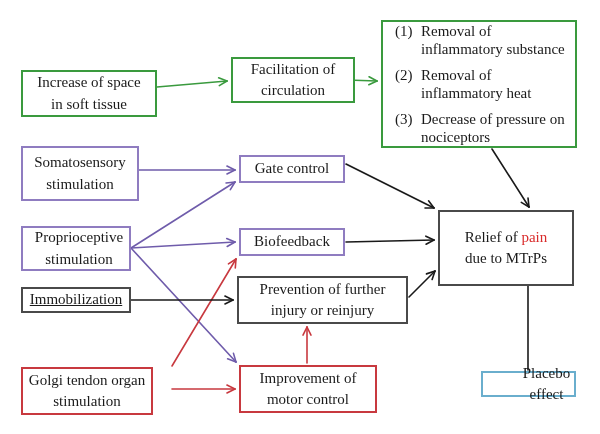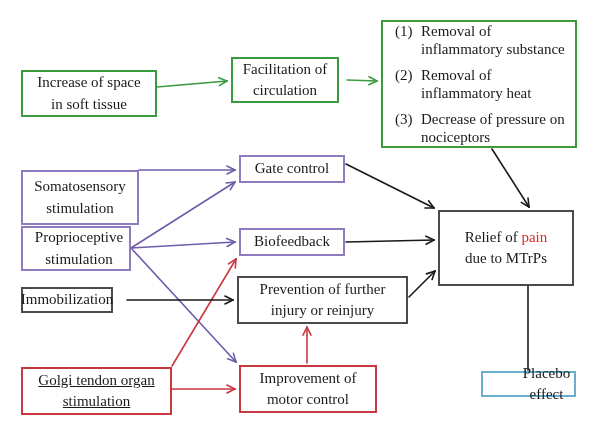--- a/index.html
+++ b/index.html
@@ -25,31 +25,31 @@
     white-space:pre-line;
     z-index:2;
   }
   .b-green{border:2px solid #3a9a3e;}
   .b-purple{border:2px solid #8f7cc0;}
   .b-red{border:2px solid #c8393f;}
   .b-dark{border:2px solid #4a4a4a;}
   .b-blue{border:2px solid #6aaecd;padding-left:36px;}
 
   #box-increase{left:21px;top:62px;width:136px;height:47px;margin-top:8px;}
-  #box-facilitation{left:231px;top:57px;width:108px;height:46px;}
+  #box-facilitation{left:231px;top:57px;width:124px;height:46px;}
   #box-effects{left:381px;top:20px;width:196px;height:128px;
     flex-direction:column;align-items:flex-start;justify-content:center;
     text-align:left;padding:6px 6px 6px 12px;white-space:normal;}
-  #box-somatosensory{left:21px;top:146px;width:118px;height:55px;margin-top:24px;}
+  #box-somatosensory{left:21px;top:146px;width:118px;height:55px;}
   #box-gate{left:239px;top:155px;width:106px;height:28px;}
   #box-proprioceptive{left:21px;top:226px;width:110px;height:45px;padding-left:6px;}
   #box-biofeedback{left:239px;top:228px;width:106px;height:28px;}
-  #box-immobilization{left:21px;top:287px;width:92px;height:26px;}
+  #box-immobilization{left:21px;top:287px;width:110px;height:26px;text-decoration:underline;}
   #box-prevention{left:237px;top:276px;width:171px;height:48px;}
-  #box-golgi{left:21px;top:367px;width:151px;height:48px;text-decoration:underline;}
+  #box-golgi{left:21px;top:367px;width:132px;height:48px;}
   #box-improvement{left:239px;top:365px;width:138px;height:48px;}
   #box-relief{left:438px;top:210px;width:136px;height:76px;flex-direction:column;white-space:normal;}
   #box-placebo{left:481px;top:371px;width:95px;height:26px;}
 
   .gl-row{display:flex;margin:4px 0;line-height:1.2;}
   .gl-num{width:26px;flex:0 0 26px;}
   .gl-text{flex:1;}
   .pain{color:#d92b2b;}
 </style>
 </head>

